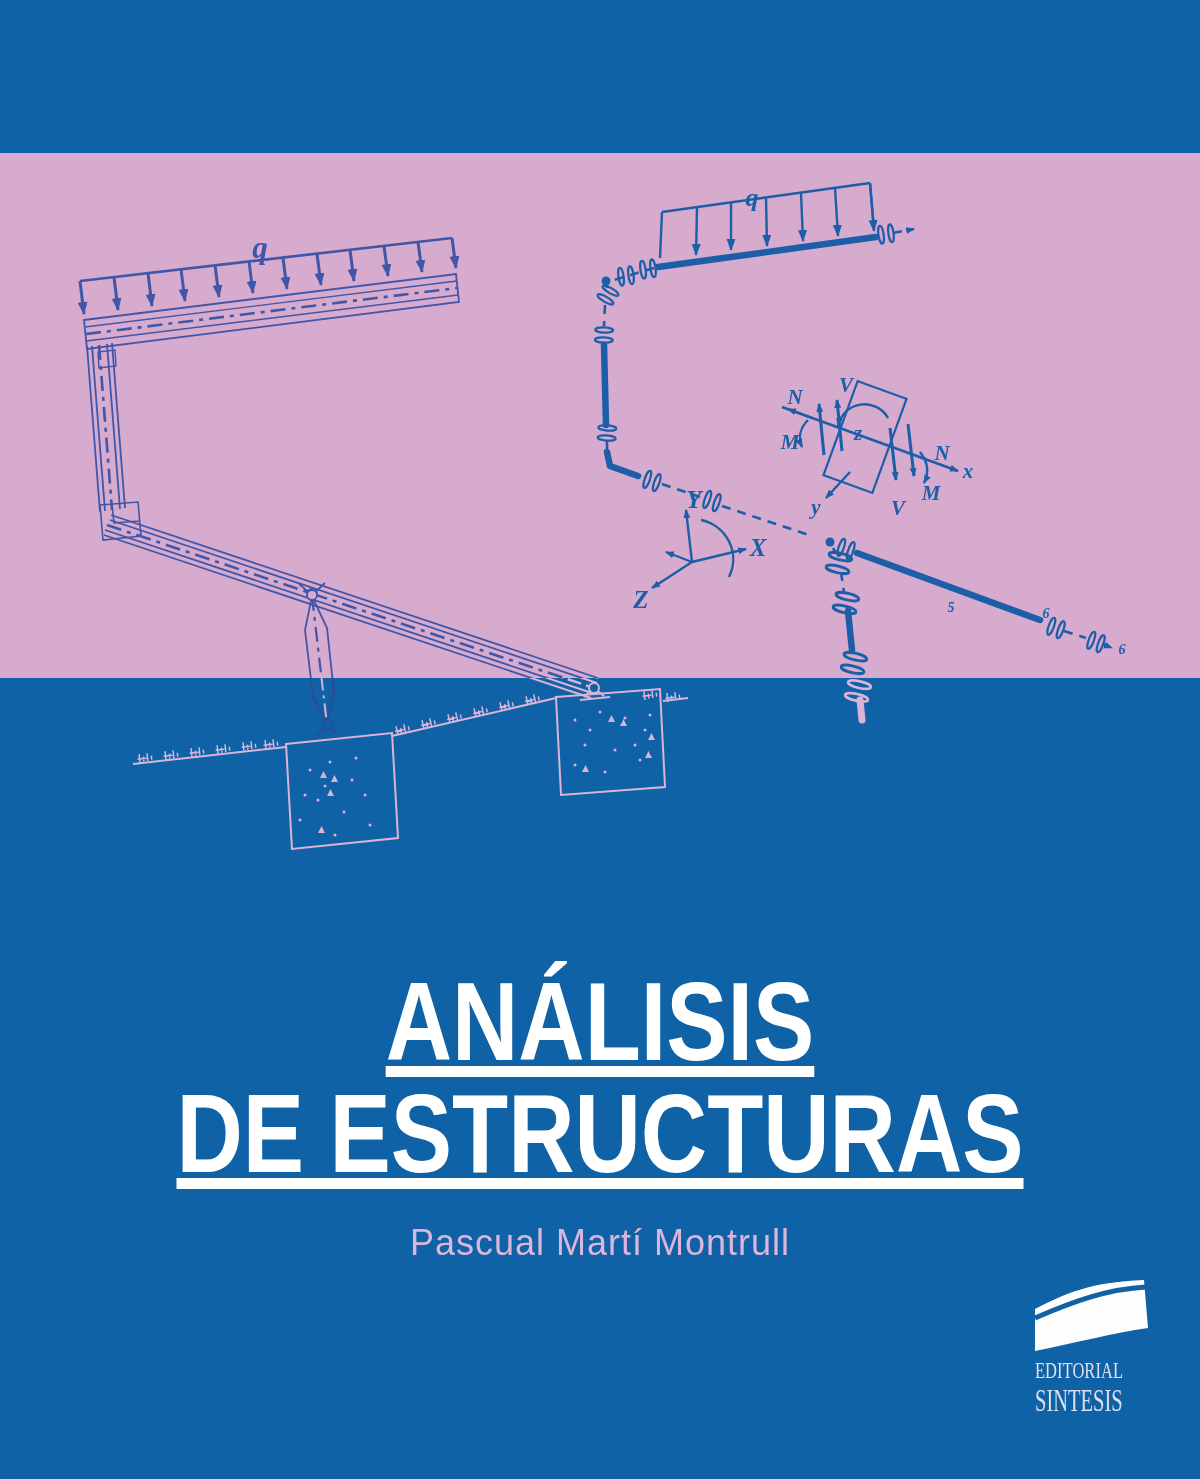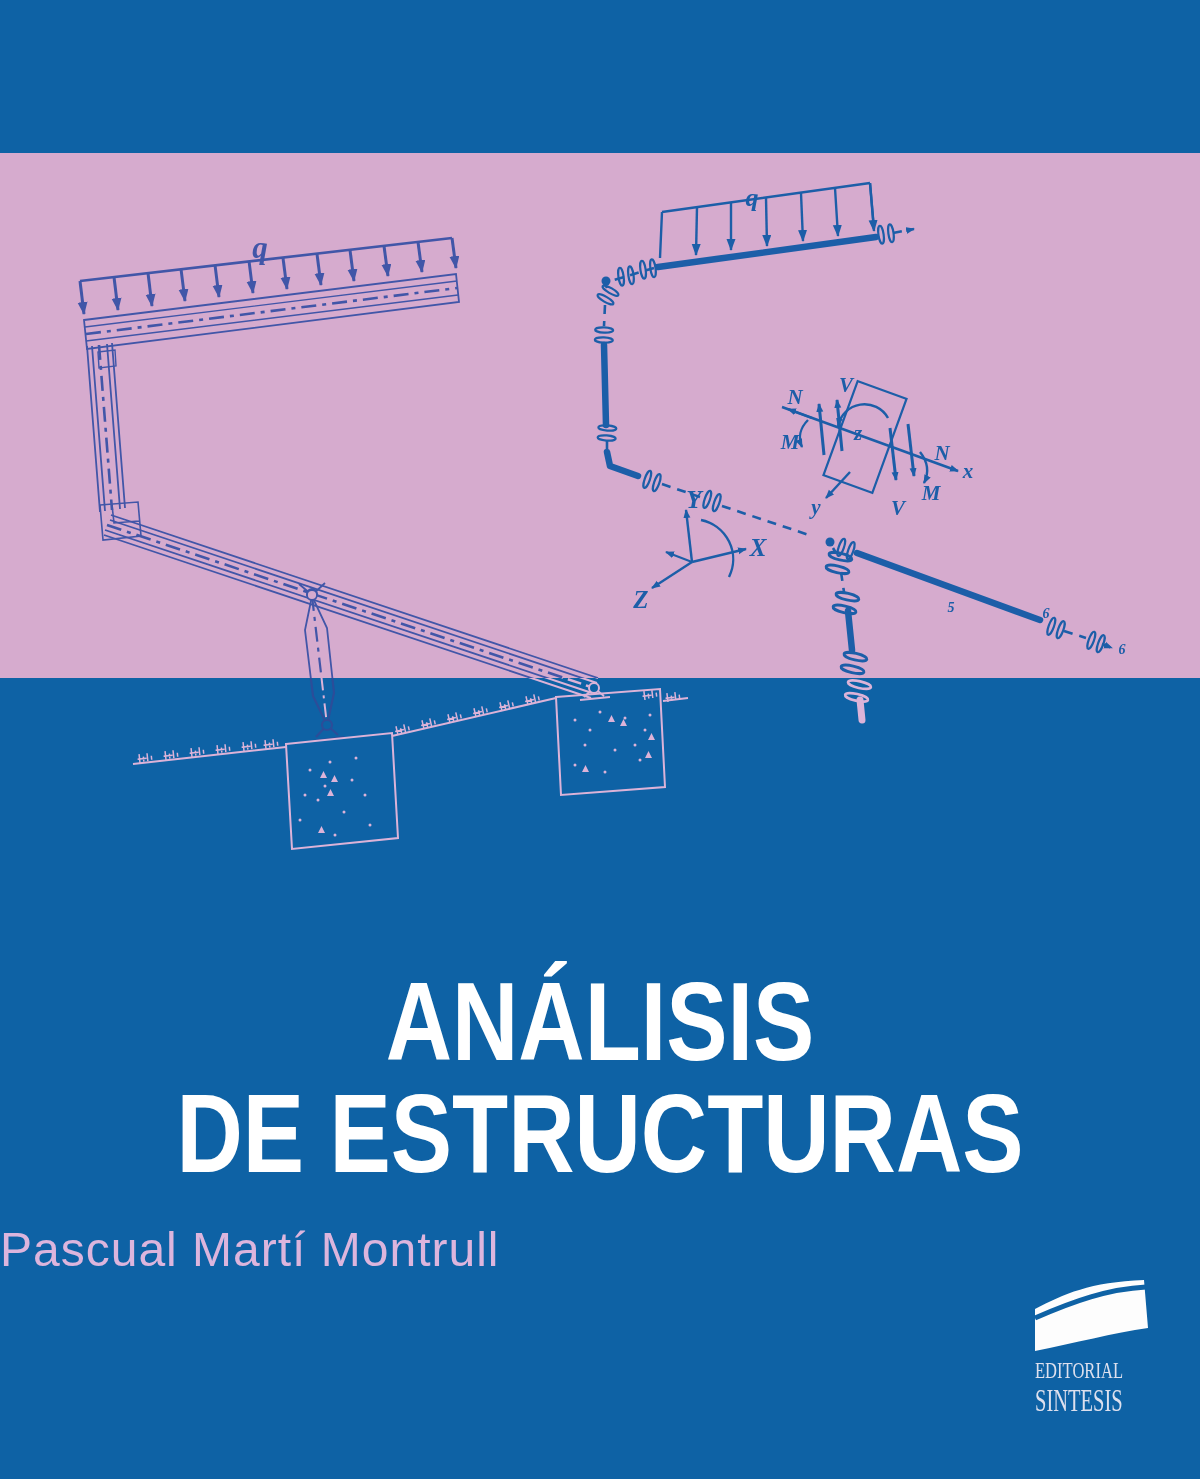--- a/index.html
+++ b/index.html
@@ -29,25 +29,25 @@
   .fp-dot{fill:var(--foundation-pink,#dcb3d8);stroke:none;}
   .fpdash{stroke:var(--foundation-pink,#dcb3d8);fill:none;stroke-width:2.4;stroke-dasharray:14 5 3 5;}
   .navy{stroke:var(--below-art-navy,#2c4d99);fill:none;stroke-width:2.2;}
   
   .rtext{fill:var(--right-art-blue,#1c5ea8);stroke:none;font:italic 700 21px "Liberation Serif",serif;text-anchor:middle;}
   .rtext-sm{font-size:14px;}
   .gtext{font-size:25px;}
   .qtext-l{fill:var(--left-art-blue,#4156a8);stroke:none;font:italic 700 31px "Liberation Serif",serif;text-anchor:middle;}
   .qtext-r{fill:var(--right-art-blue,#1c5ea8);stroke:none;font:italic 700 26px "Liberation Serif",serif;text-anchor:middle;}
 
-  .title-block{position:absolute;left:0;right:0;top:966px;text-align:center;color:var(--title-white,#fff);}
+  .title-block{position:absolute;left:0;right:0;top:966px;text-align:center;color:var(--title-white,#fff);text-decoration:underline;}
   .title-line{font-weight:bold;font-size:112px;line-height:112px;white-space:nowrap;
     transform:scaleX(0.82);transform-origin:50% 50%;letter-spacing:0px;}
-  .author{position:absolute;left:0;right:0;top:1222px;
-    color:var(--author-pink,#dcb5dd);font-size:48px;letter-spacing:1px;white-space:nowrap;}
+  .author{position:absolute;left:0;right:0;top:1222px;text-align:center;
+    color:var(--author-pink,#dcb5dd);font-size:36px;letter-spacing:1px;white-space:nowrap;}
 
   .logo{position:absolute;left:1032px;top:1276px;width:140px;font-family:Liberation Serif, serif;}
   .logo-flag{display:block;}
   .logo-line1{position:absolute;left:3px;top:82px;color:var(--logo-text,#dde0ee);
     font-size:23px;transform:scaleX(0.72);transform-origin:0 0;white-space:nowrap;}
   .logo-line2{position:absolute;left:3px;top:106px;color:var(--logo-text,#dde0ee);
     font-size:32px;transform:scaleX(0.64);transform-origin:0 0;white-space:nowrap;}
 </style>
 </head>
 <body>

